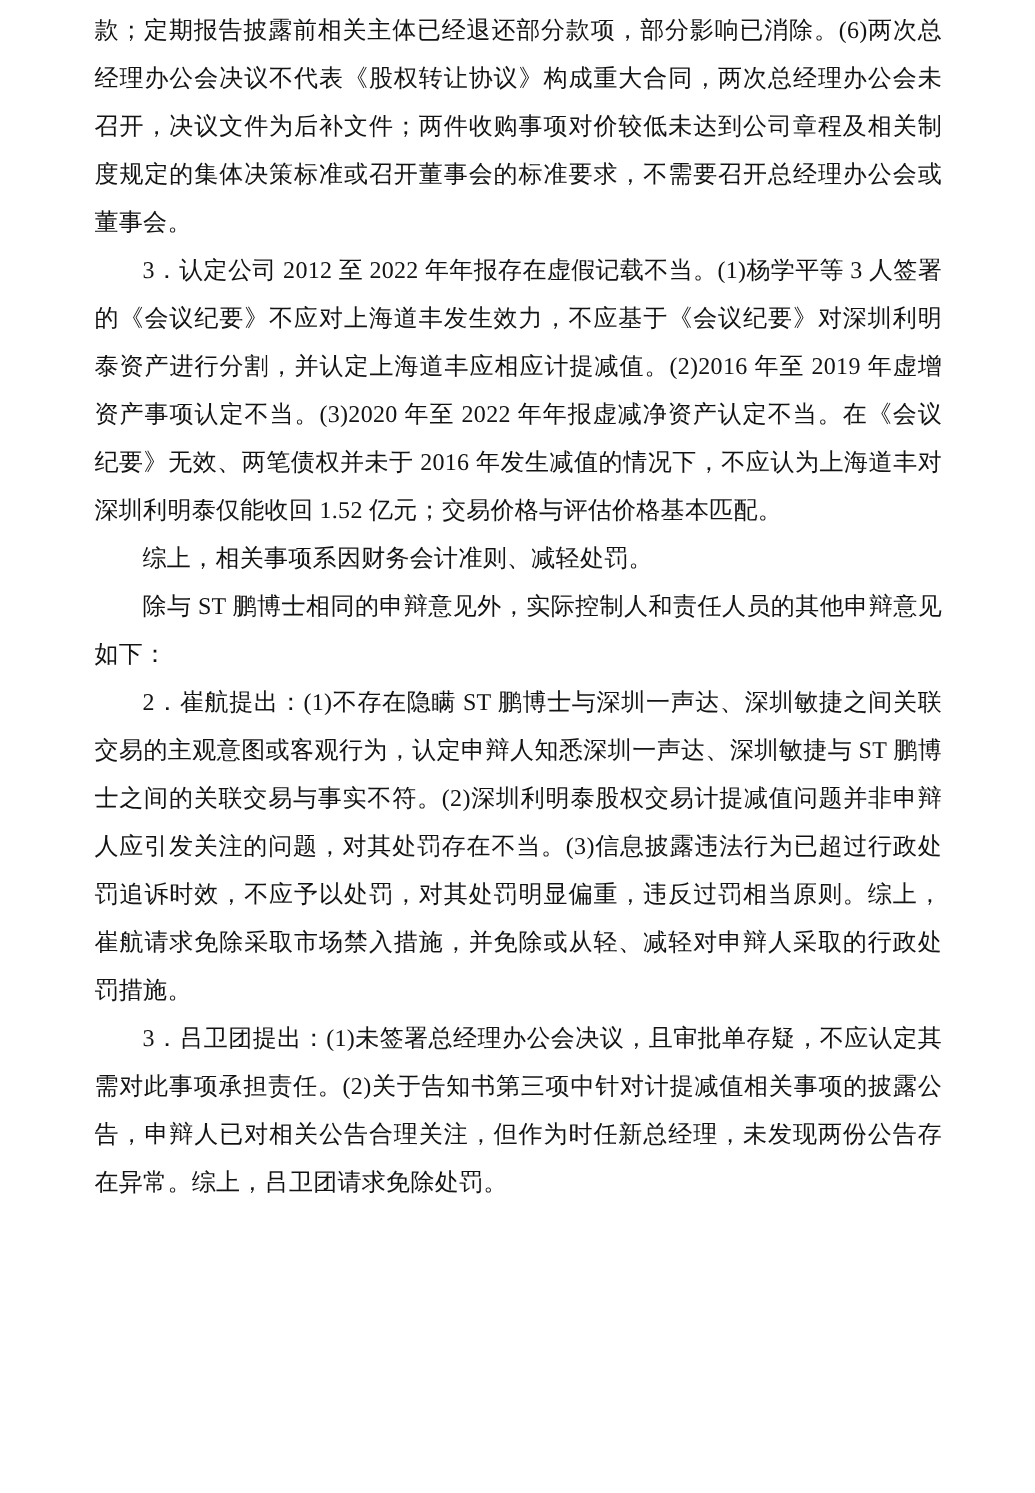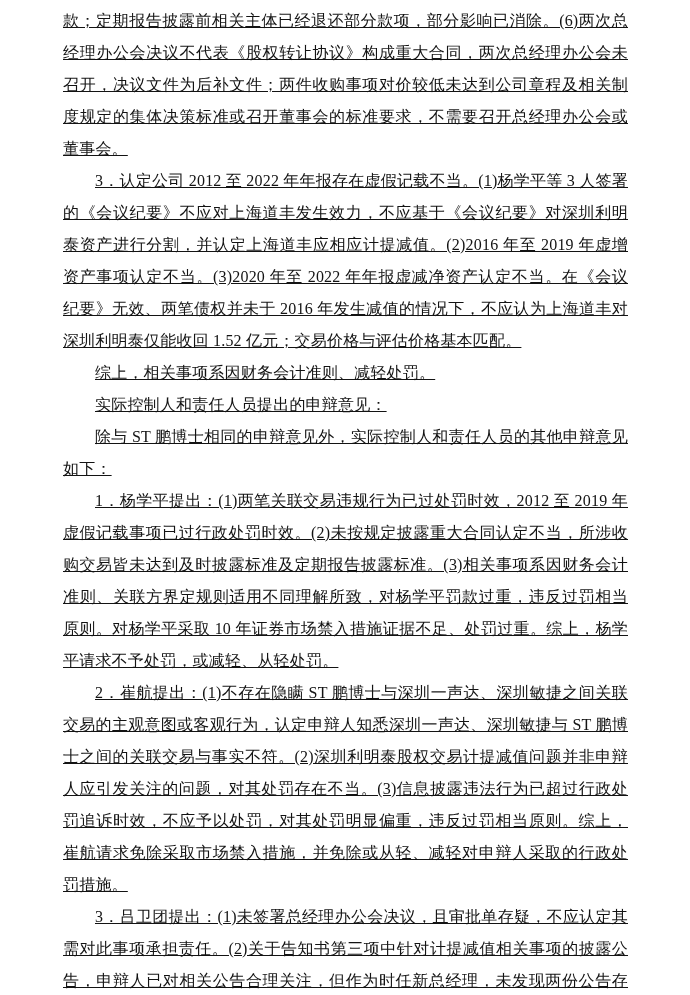--- a/index.html
+++ b/index.html
@@ -22,31 +22,28 @@
     line-height: 32px;
     color: #131313;
     text-align: justify;
     text-justify: inter-character;
     letter-spacing: 0.2px;
   }
   .para {
     margin: 0;
     text-indent: 2em;
     word-break: break-all;
-    text-decoration: underline;
   }
   .para.no-indent {
     text-indent: 0;
   }
 </style>
 </head>
 <body>
 
 <div class="page">
   <p class="para no-indent">款；定期报告披露前相关主体已经退还部分款项，部分影响已消除。(6)两次总经理办公会决议不代表《股权转让协议》构成重大合同，两次总经理办公会未召开，决议文件为后补文件；两件收购事项对价较低未达到公司章程及相关制度规定的集体决策标准或召开董事会的标准要求，不需要召开总经理办公会或董事会。</p>
   <p class="para">3．认定公司 2012 至 2022 年年报存在虚假记载不当。(1)杨学平等 3 人签署的《会议纪要》不应对上海道丰发生效力，不应基于《会议纪要》对深圳利明泰资产进行分割，并认定上海道丰应相应计提减值。(2)2016 年至 2019 年虚增资产事项认定不当。(3)2020 年至 2022 年年报虚减净资产认定不当。在《会议纪要》无效、两笔债权并未于 2016 年发生减值的情况下，不应认为上海道丰对深圳利明泰仅能收回 1.52 亿元；交易价格与评估价格基本匹配。</p>
   <p class="para">综上，相关事项系因财务会计准则、减轻处罚。</p>
-  <p class="para">实际控制人和责任人员提出的申辩意见：</p>
   <p class="para">除与 ST 鹏博士相同的申辩意见外，实际控制人和责任人员的其他申辩意见如下：</p>
-  <p class="para">1．杨学平提出：(1)两笔关联交易违规行为已过处罚时效，2012 至 2019 年虚假记载事项已过行政处罚时效。(2)未按规定披露重大合同认定不当，所涉收购交易皆未达到及时披露标准及定期报告披露标准。(3)相关事项系因财务会计准则、关联方界定规则适用不同理解所致，对杨学平罚款过重，违反过罚相当原则。对杨学平采取 10 年证券市场禁入措施证据不足、处罚过重。综上，杨学平请求不予处罚，或减轻、从轻处罚。</p>
   <p class="para">2．崔航提出：(1)不存在隐瞒 ST 鹏博士与深圳一声达、深圳敏捷之间关联交易的主观意图或客观行为，认定申辩人知悉深圳一声达、深圳敏捷与 ST 鹏博士之间的关联交易与事实不符。(2)深圳利明泰股权交易计提减值问题并非申辩人应引发关注的问题，对其处罚存在不当。(3)信息披露违法行为已超过行政处罚追诉时效，不应予以处罚，对其处罚明显偏重，违反过罚相当原则。综上，崔航请求免除采取市场禁入措施，并免除或从轻、减轻对申辩人采取的行政处罚措施。</p>
   <p class="para">3．吕卫团提出：(1)未签署总经理办公会决议，且审批单存疑，不应认定其需对此事项承担责任。(2)关于告知书第三项中针对计提减值相关事项的披露公告，申辩人已对相关公告合理关注，但作为时任新总经理，未发现两份公告存在异常。综上，吕卫团请求免除处罚。</p>
 </div>
 
 </body></html>

